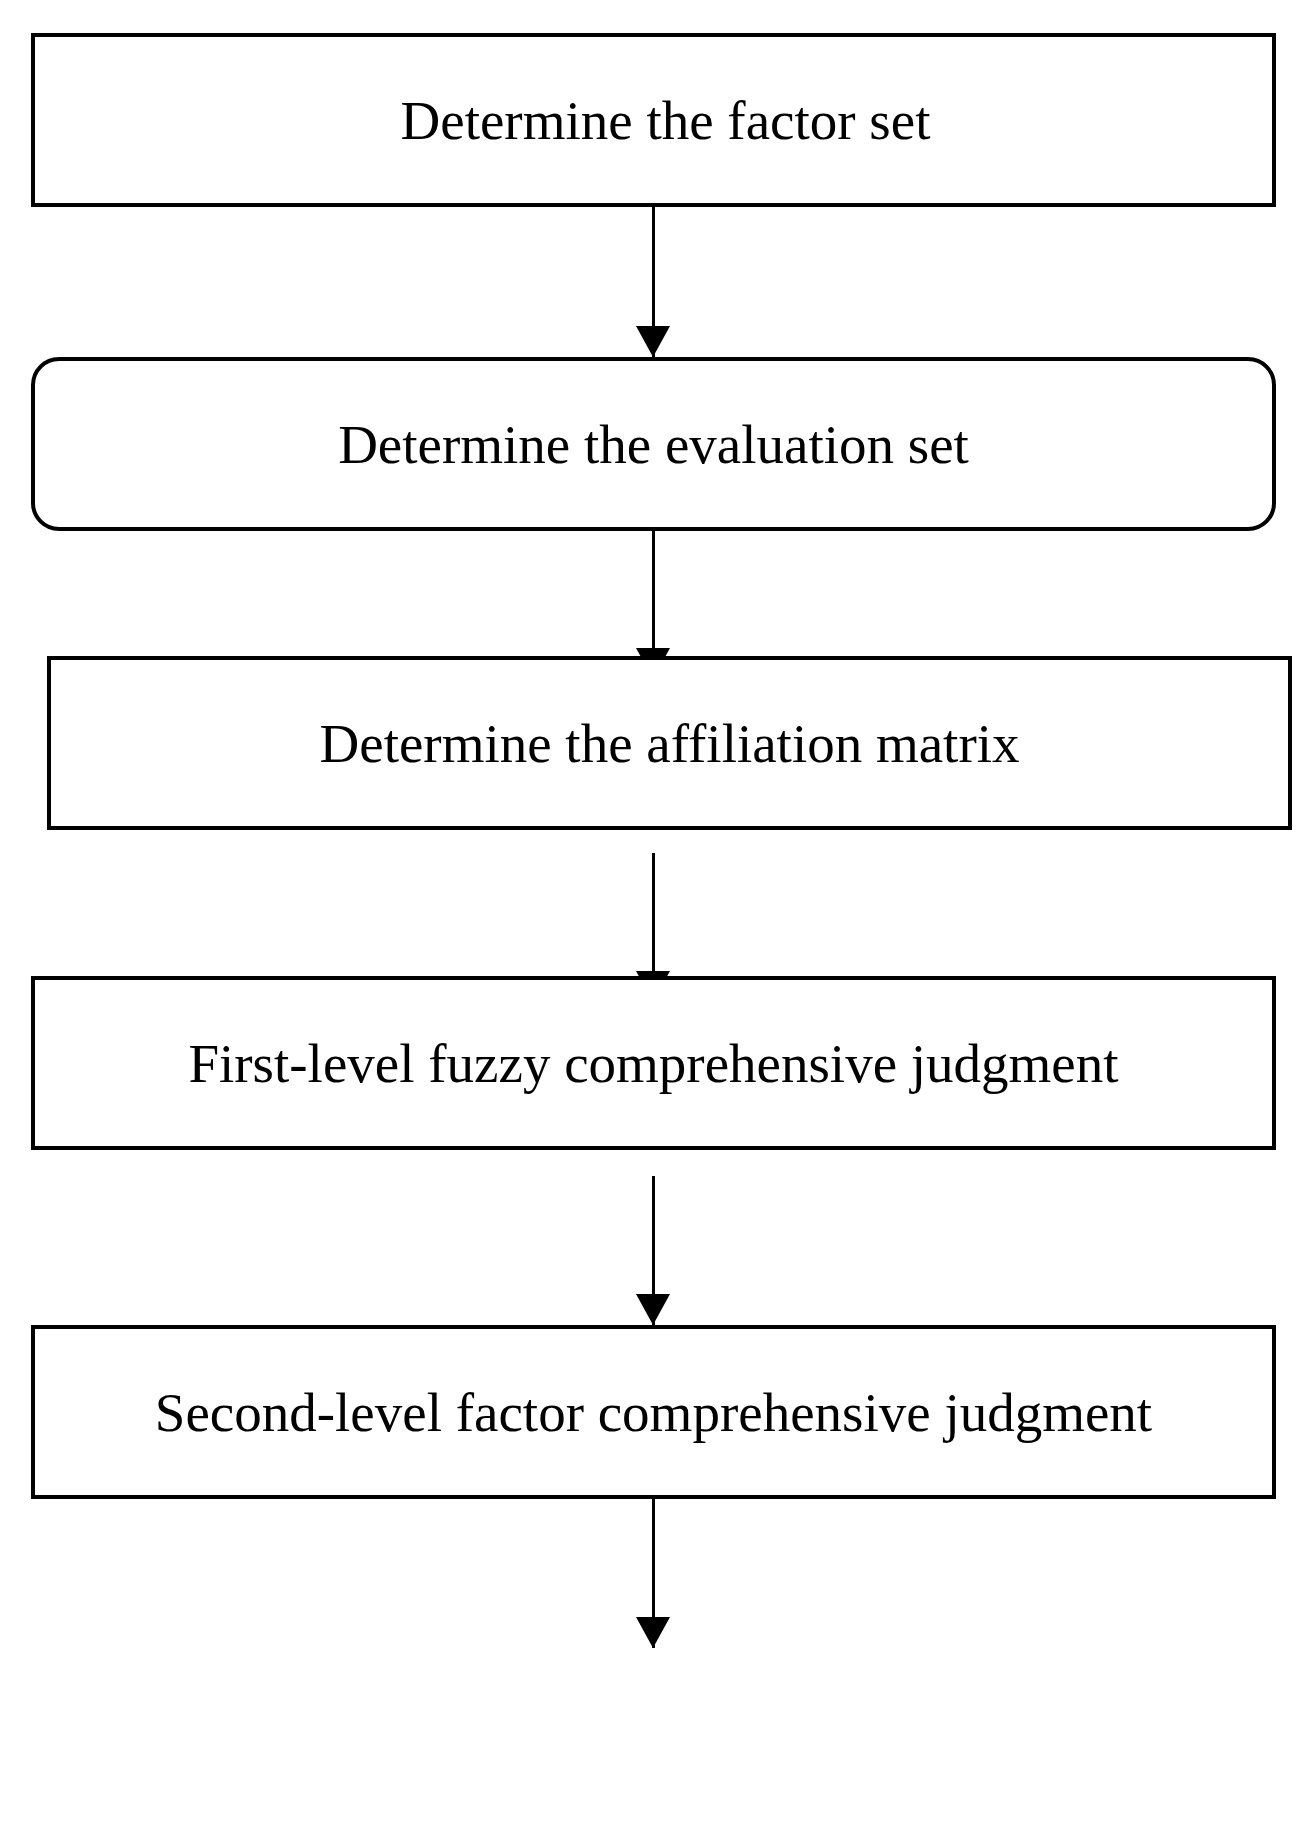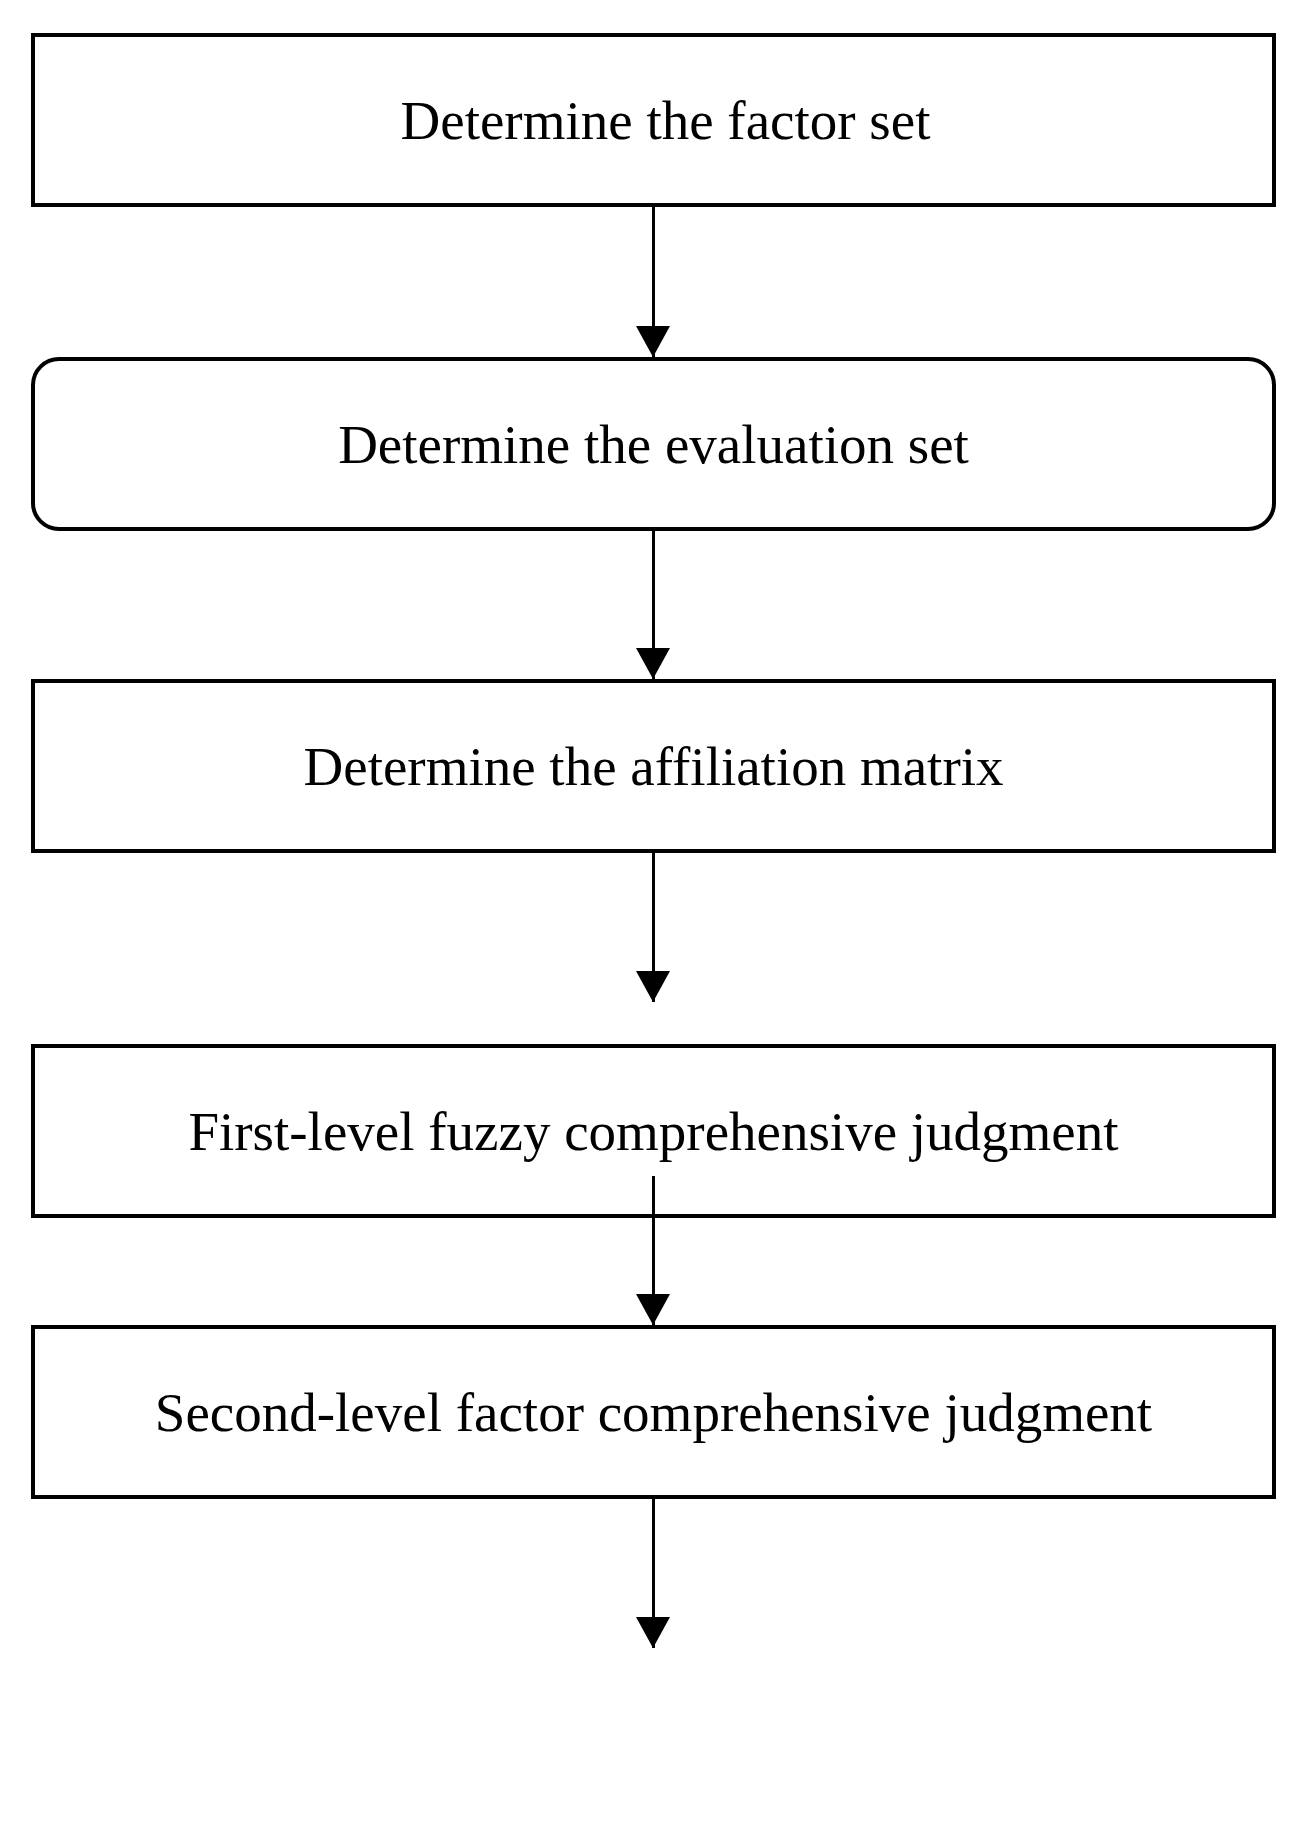--- a/index.html
+++ b/index.html
@@ -35,22 +35,22 @@
     text-align: center;
   }
   .node .label .it {
     font-style: italic;
   }
   .node .label .it:not(:empty) {
     margin-left: 0.26em;
   }
   .n1 { top: 33px; padding-left: 24px; }
   .n2 { top: 357px; border-radius: 28px; }
-  .n3 { top: 679px; }
-  .n4 { top: 1044px; }
+  .n3 { top: 656px; margin-left: 16px; }
+  .n4 { top: 976px; }
   .n5 { top: 1325px; }
   .n6 { top: 1648px; }
 
   .arrow {
     position: absolute;
     left: 636px;   
     width: 34px;
   }
   .a1 { top: 207px;  height: 150px; }
   .a2 { top: 531px;  height: 148px; }

